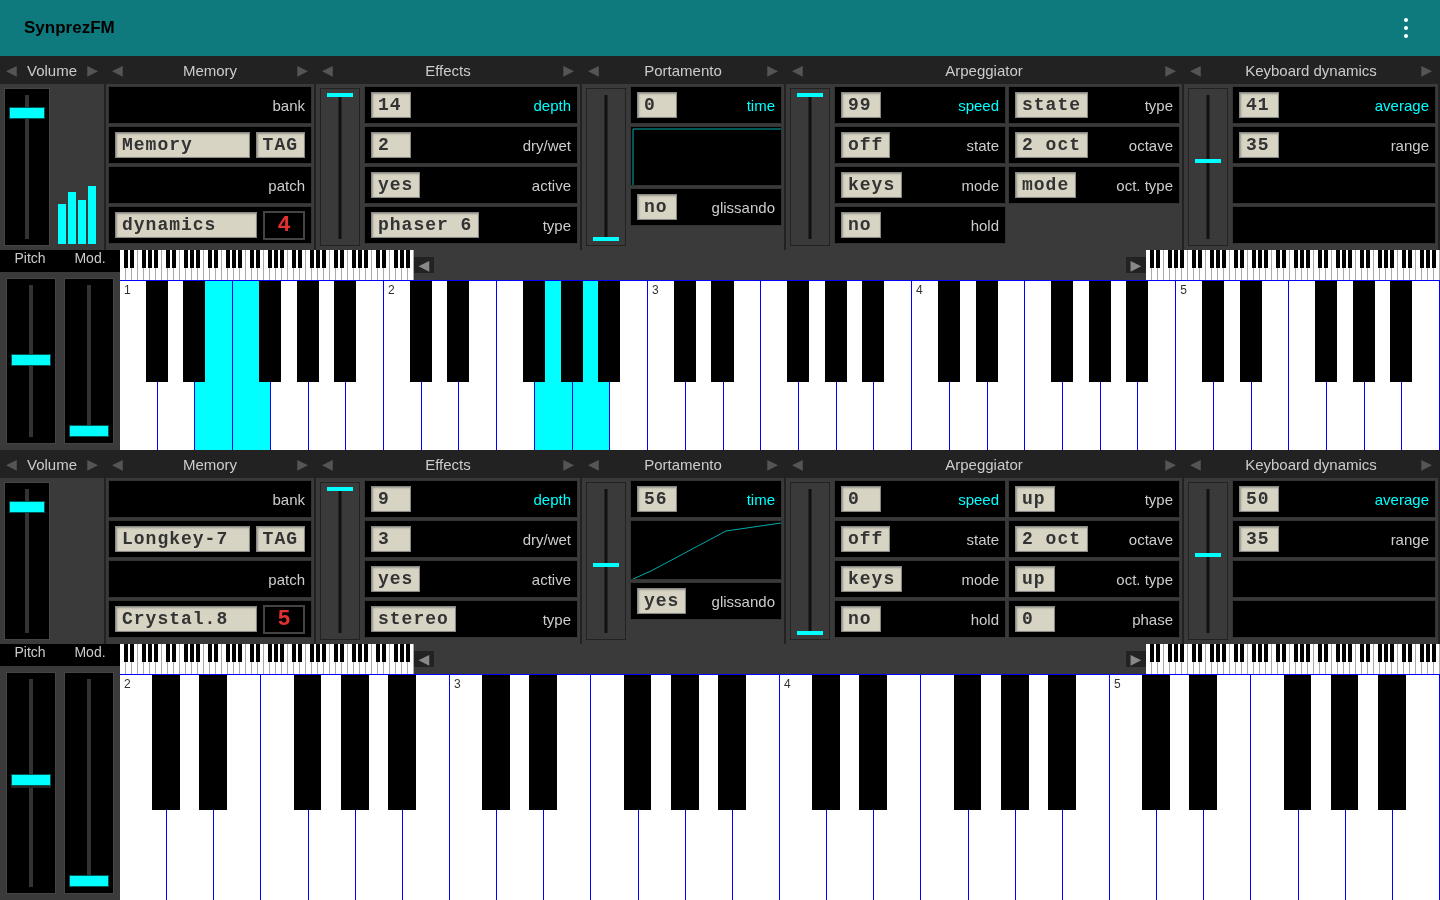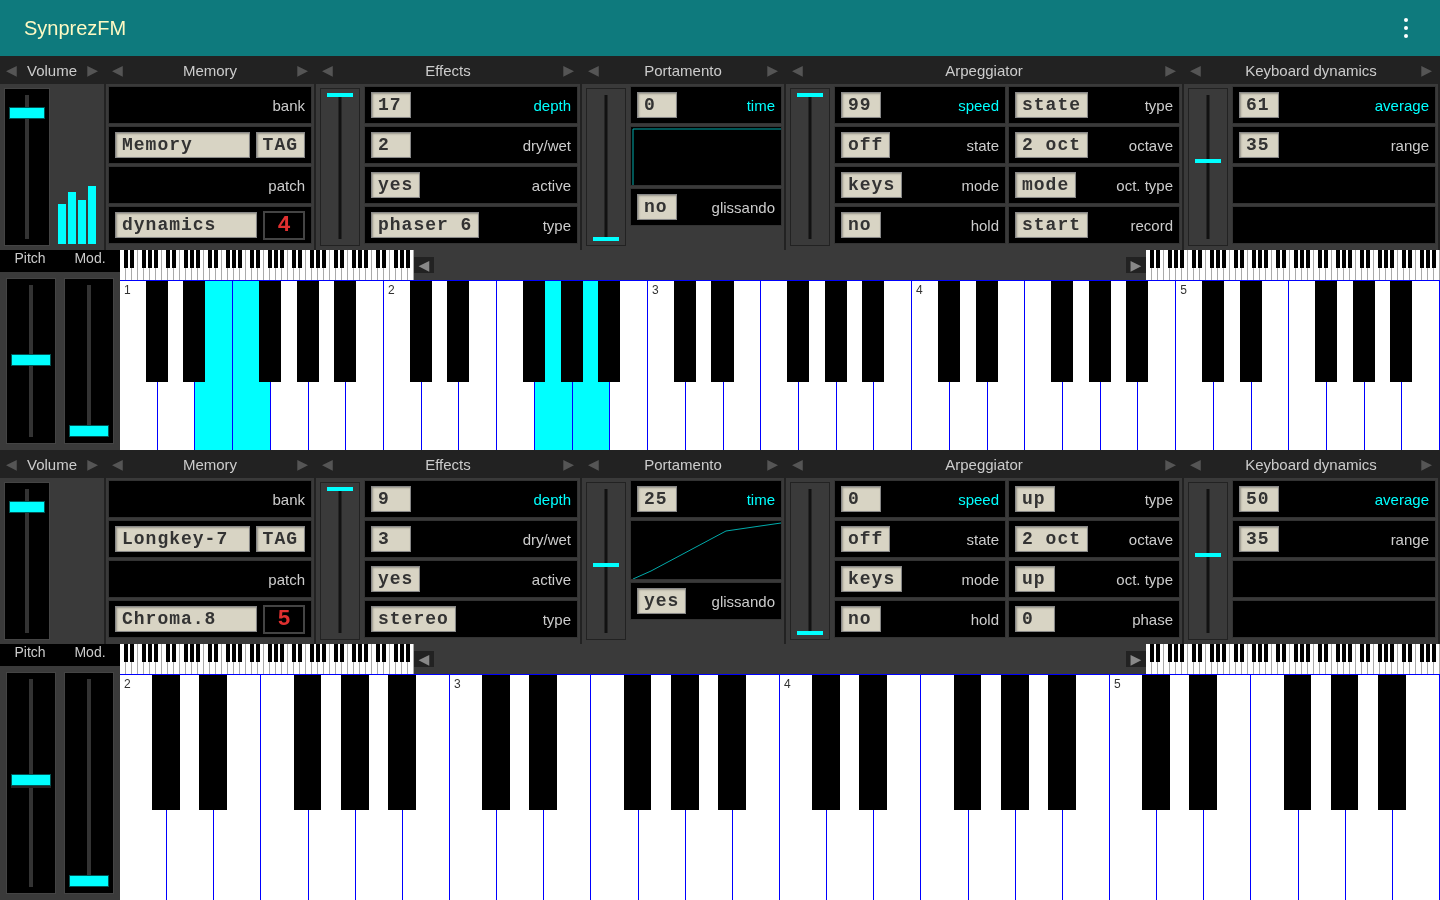--- a/index.html
+++ b/index.html
@@ -1,18 +1,18 @@
 <!DOCTYPE html>
 <html><head>
 <meta charset="utf-8">
 <style>
 * { margin: 0; padding: 0; box-sizing: border-box; font-family: Arial, sans-serif; }
 body { background: #3a3a3a; width: 1440px; height: 900px; overflow: hidden; }
 .titlebar { background: #0e7a7d; height: 56px; display: flex; align-items: center; justify-content: space-between; padding: 0 24px; }
-.titlebar .title { color: #fef9c3; font-size: 20px; font-weight: 400; }
+.titlebar .title { color: #000000; font-size: 17px; font-weight: 700; }
 .titlebar .menu { display: flex; flex-direction: column; gap: 4px; padding: 8px; cursor: pointer; }
 .titlebar .menu span { width: 4px; height: 4px; background: #fff; border-radius: 50%; }
 
 .panel-row { display: flex; height: 194px; background: #3a3a3a; }
 .section { display: flex; flex-direction: column; border-right: 2px solid #222; }
 .section-header { background: #222; color: #ccc; font-size: 15px; height: 28px; display: flex; align-items: center; justify-content: center; position: relative; }
 .section-header .arrow-l, .section-header .arrow-r { position: absolute; color: #555; font-size: 14px; top: 50%; transform: translateY(-50%);}
 .arrow-l { left: 6px; } .arrow-r { right: 6px; }
 .section-body { flex: 1; background: #3a3a3a; padding: 2px; display: flex; }
 
@@ -137,21 +137,21 @@
         <span class="arrow-l">◀</span>
         <span>Effects</span>
         <span class="arrow-r">▶</span>
       </div>
     <div class="section-body effects-body">
       <div class="thin-slider-track">
           <div class="cyan-mark" style="top:4px"></div>
         </div>
       <div class="param-list">
         <div class="param-row double">
-            <span class="lcd">17</span>
+            <span class="lcd">14</span>
             <span class="param-label cyan">depth</span>
           </div>
         <div class="param-row double">
             <span class="lcd">2</span>
             <span class="param-label">dry/wet</span>
           </div>
         <div class="param-row double">
             <span class="lcd">yes</span>
             <span class="param-label">active</span>
           </div>
@@ -224,42 +224,38 @@
               <span class="param-label">type</span>
             </div>
           <div class="param-row double">
               <span class="lcd">2 oct</span>
               <span class="param-label">octave</span>
             </div>
           <div class="param-row double">
               <span class="lcd">mode</span>
               <span class="param-label">oct. type</span>
             </div>
-          <div class="param-row double">
-              <span class="lcd">start</span>
-              <span class="param-label">record</span>
-            </div>
         </div>
       </div>
     </div>
   </div>
 
   <div class="section kbd-section">
     <div class="section-header">
         <span class="arrow-l">◀</span>
         <span>Keyboard dynamics</span>
         <span class="arrow-r">▶</span>
       </div>
     <div class="section-body kbd-body">
       <div class="thin-slider-track">
           <div class="cyan-mark" style="top:70px"></div>
         </div>
       <div class="param-list">
         <div class="param-row double">
-            <span class="lcd">61</span>
+            <span class="lcd">41</span>
             <span class="param-label cyan">average</span>
           </div>
         <div class="param-row double">
             <span class="lcd">35</span>
             <span class="param-label">range</span>
           </div>
         <div class="param-row"></div>
         <div class="param-row"></div>
       </div>
     </div>
@@ -654,21 +650,21 @@
             <span class="param-label">bank</span>
           </div>
       <div class="param-row double">
             <span class="lcd wide">Longkey-7</span>
             <span class="lcd">TAG</span>
           </div>
       <div class="param-row">
             <span class="param-label">patch</span>
           </div>
       <div class="param-row double">
-            <span class="lcd wide">Chroma.8</span>
+            <span class="lcd wide">Crystal.8</span>
             <span class="lcd-red">5</span>
           </div>
     </div>
       </div>
   </div>
   <div class="section effects-section">
     <div class="section-header">
         <span class="arrow-l">◀</span>
         <span>Effects</span>
         <span class="arrow-r">▶</span>
@@ -702,21 +698,21 @@
         <span class="arrow-l">◀</span>
         <span>Portamento</span>
         <span class="arrow-r">▶</span>
       </div>
     <div class="section-body port-body">
       <div class="thin-slider-track">
           <div class="cyan-mark" style="top:80px"></div>
         </div>
       <div class="param-list">
         <div class="param-row double">
-            <span class="lcd">25</span>
+            <span class="lcd">56</span>
             <span class="param-label cyan">time</span>
           </div>
         <div class="port-graph"><svg>
               <polyline points="2,58 20,50 35,42 50,34 65,26 80,18 95,10 150,2" stroke="#0aa" fill="none" stroke-width="1"></polyline>
             </svg></div>
         <div class="param-row double">
             <span class="lcd">yes</span>
             <span class="param-label">glissando</span>
           </div>
       </div>

